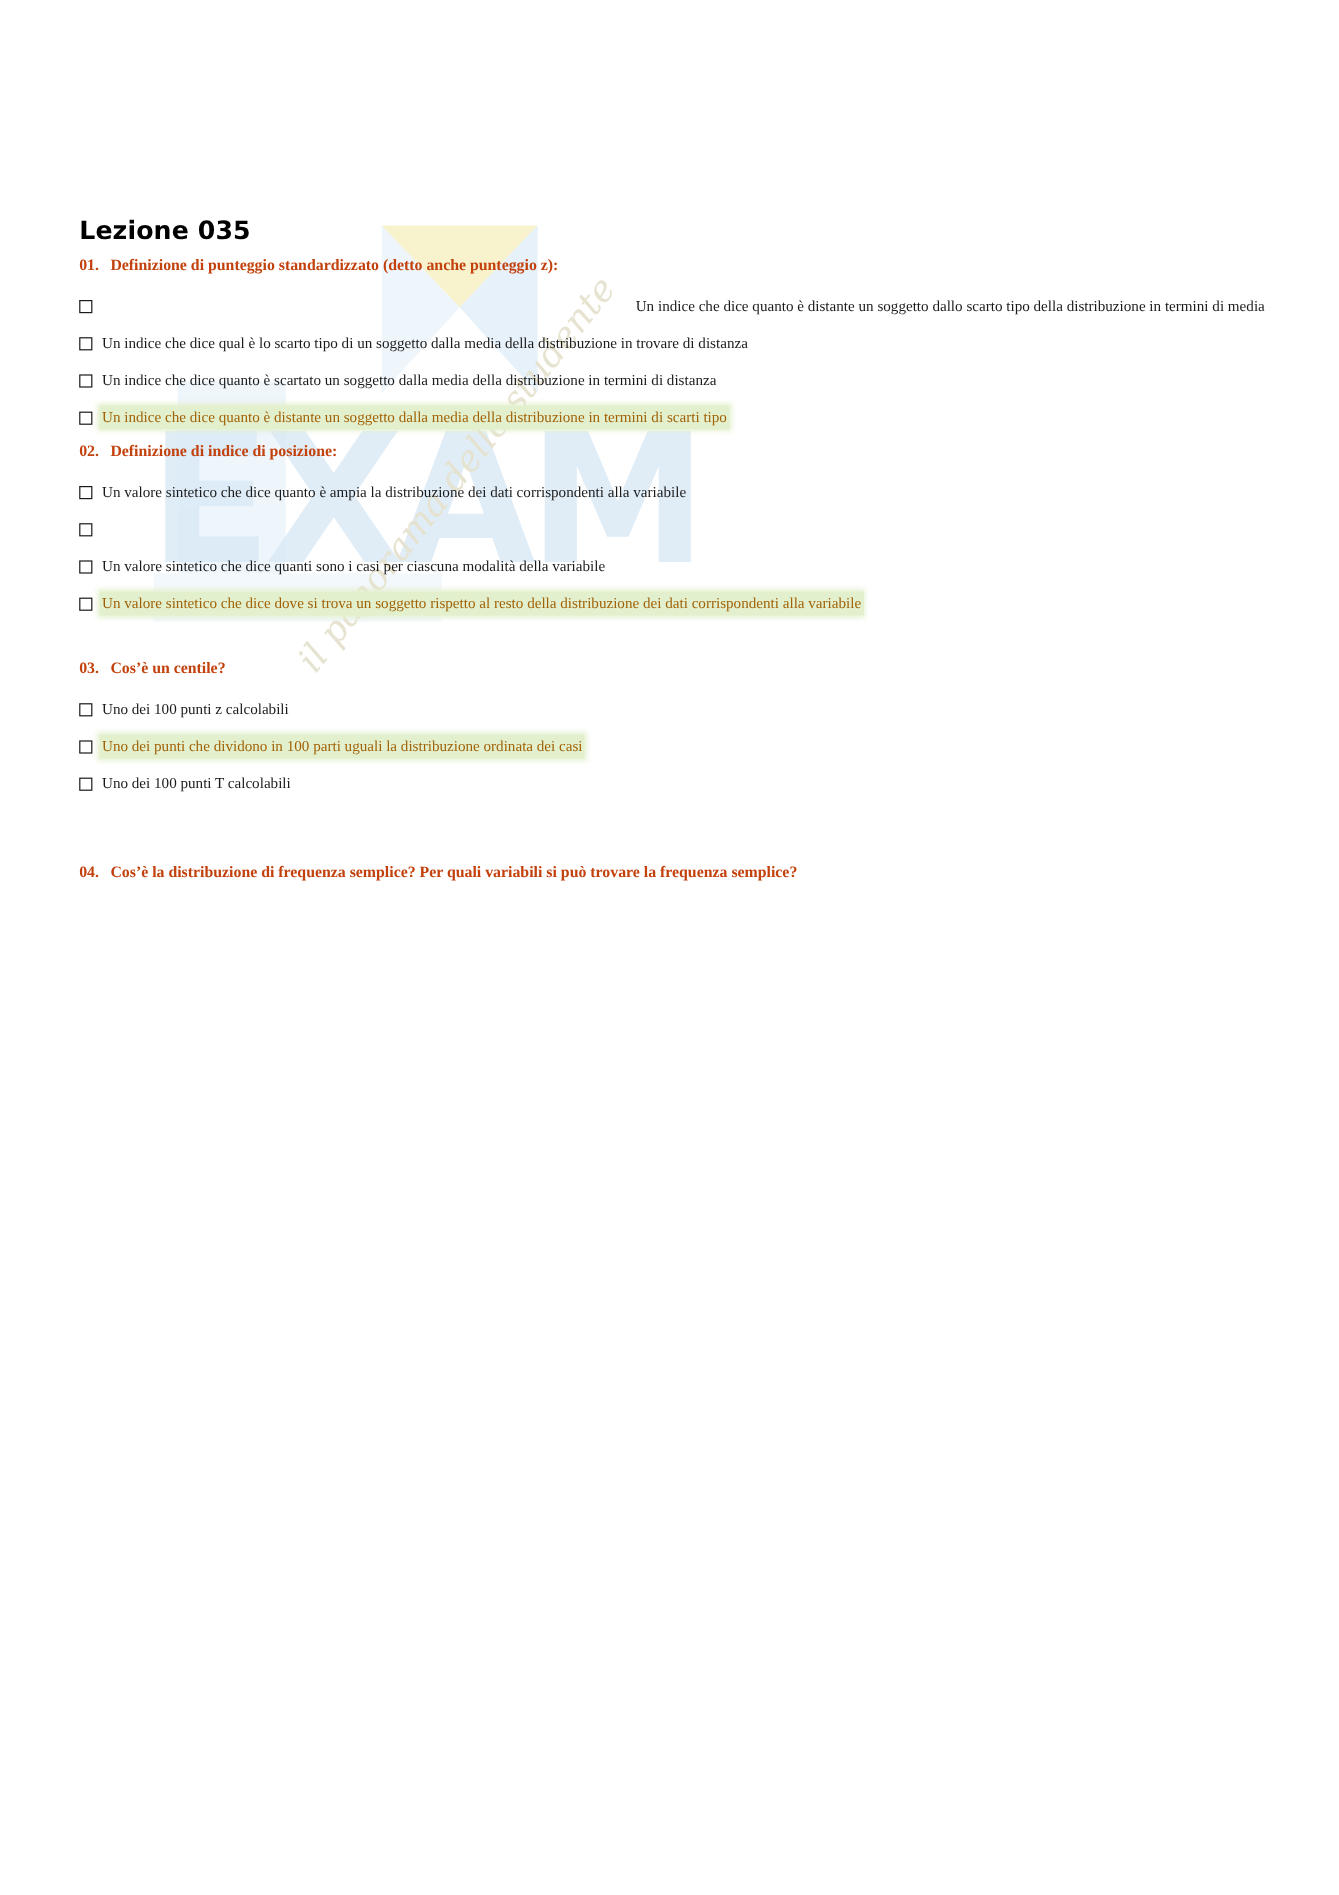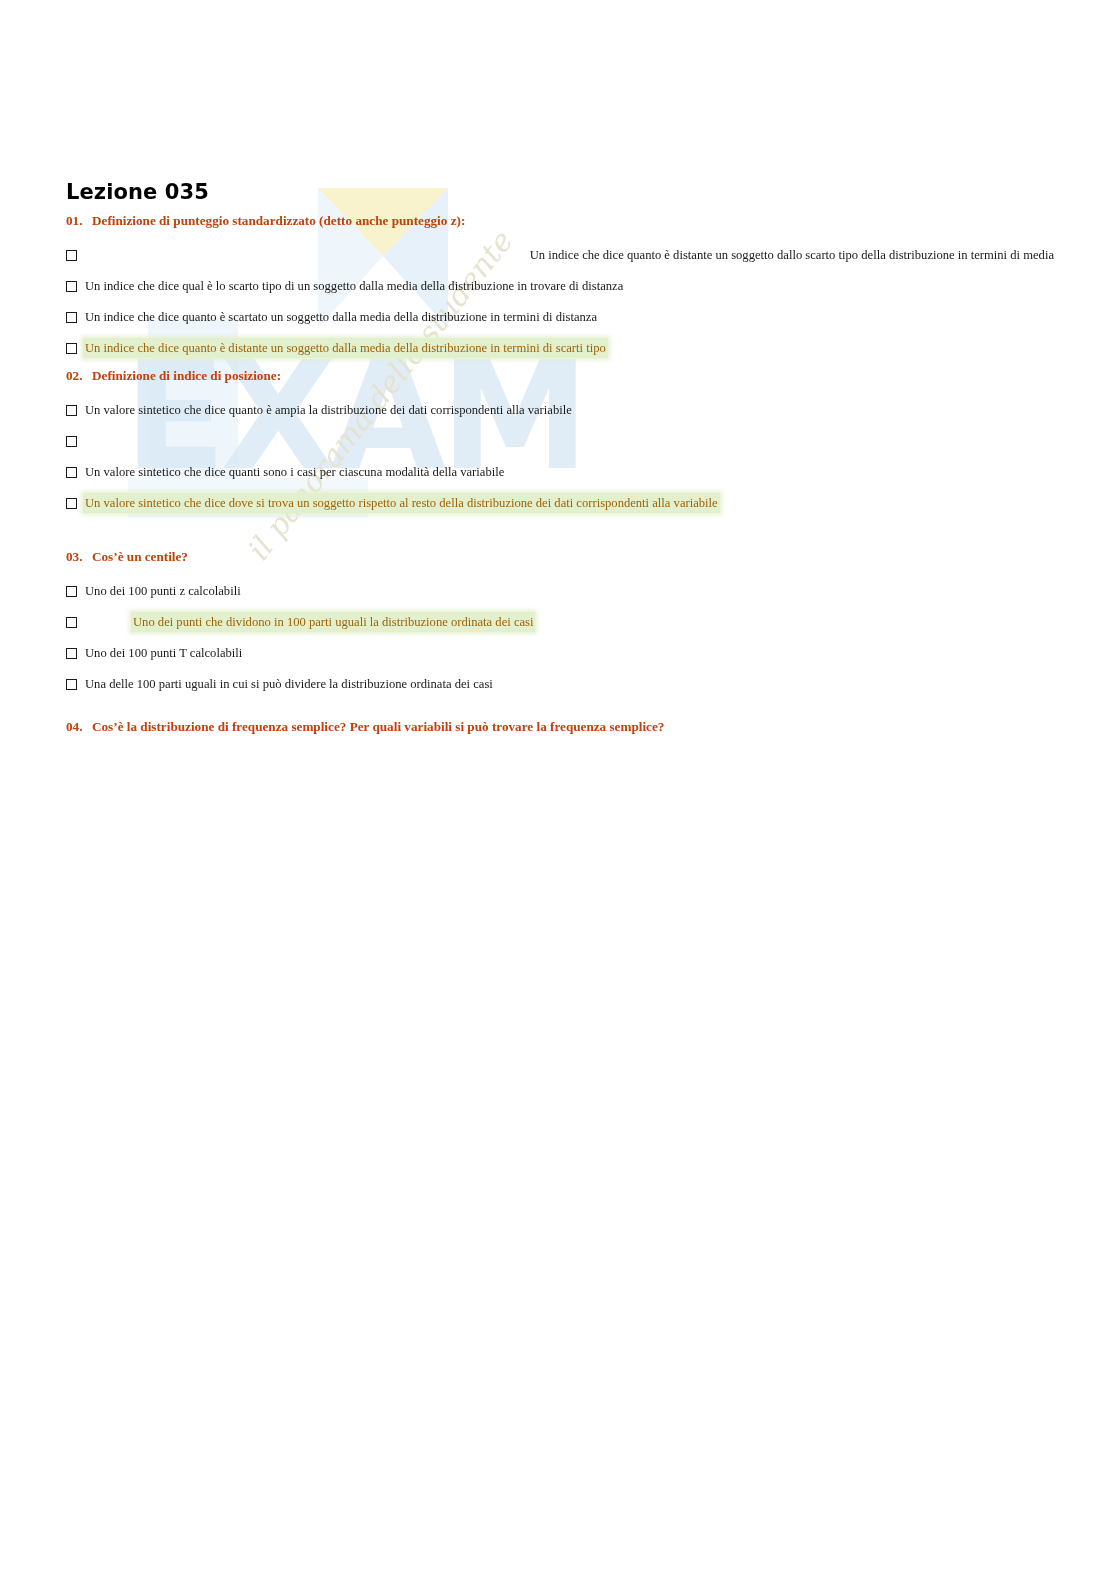--- a/index.html
+++ b/index.html
@@ -159,31 +159,27 @@
   </div>
 
   <div class="question-block" style="top:549px;">
     <div class="q-head">
       <span class="q-num">03.</span><span>Cos’è un centile?</span>
     </div>
     <div class="option-row" style="margin-top:13px;">
       <span class="checkbox"></span>
       <span class="opt-text">Uno dei 100 punti z calcolabili</span>
     </div>
-    <div class="option-row" style="margin-top:5px;gap:48px;">
+    <div class="option-row" style="margin-top:5px;">
       <span class="checkbox"></span>
       <span class="opt-text hl">Uno dei punti che dividono in 100 parti uguali la distribuzione ordinata dei casi</span>
     </div>
     <div class="option-row" style="margin-top:5px;">
       <span class="checkbox"></span>
       <span class="opt-text">Uno dei 100 punti T calcolabili</span>
-    </div>
-    <div class="option-row" style="margin-top:5px;">
-      <span class="checkbox"></span>
-      <span class="opt-text">Una delle 100 parti uguali in cui si può dividere la distribuzione ordinata dei casi</span>
     </div>
   </div>
 
   <div class="question-block" style="top:719px;">
     <div class="q-head">
       <span class="q-num">04.</span><span>Cos’è la distribuzione di frequenza semplice? Per quali variabili si può trovare la frequenza semplice?</span>
     </div>
   </div>
 
 </div>

